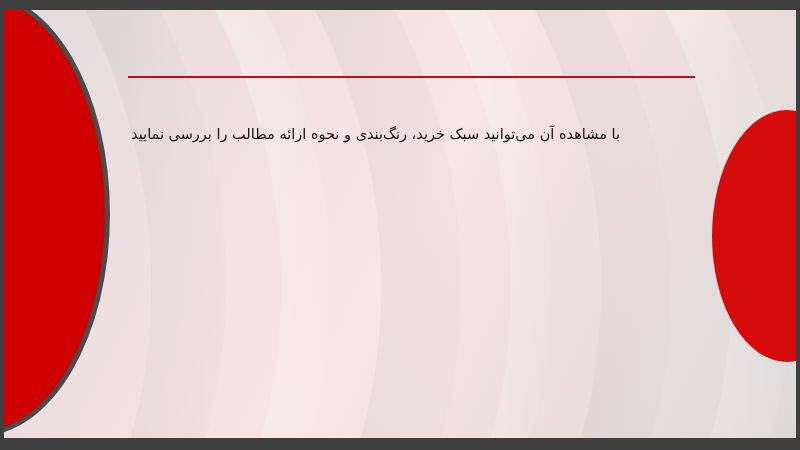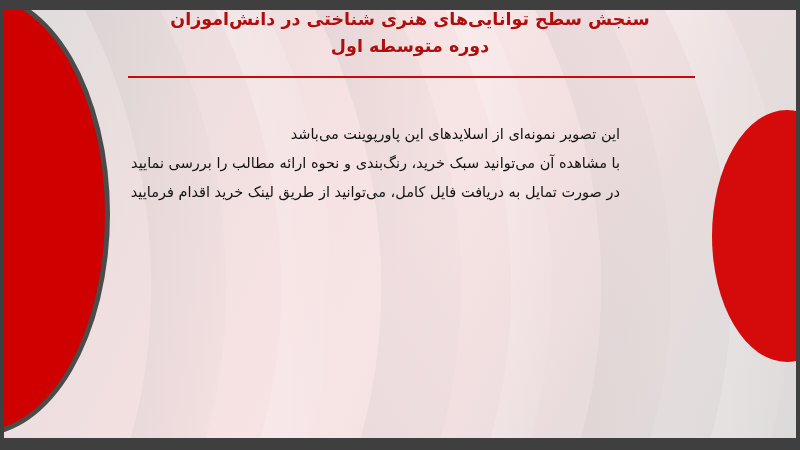--- a/index.html
+++ b/index.html
@@ -171,31 +171,25 @@
         <path d="M 650,-20 C 730,120 750,300 700,450 L 760,450 C 810,300 790,120 710,-20 Z" fill="url(#bandA)"></path>
       </g>
     </svg>
   </div>
 
   <div class="ellipse-left"></div>
   <div class="ellipse-right"></div>
 
   <div class="content">
 
-    <div class="title">
-      <span class="title-line">سنجش سطح توانایی‌های هنری شناختی در دانش‌آموزان</span>
-      <span class="title-line">دوره متوسطه اول</span>
-    </div>
 
     <div class="title-rule"></div>
 
     <div class="body-text">
-      <span class="body-line">این تصویر نمونه‌ای از اسلایدهای این پاورپوینت می‌باشد</span>
       <span class="body-line">با مشاهده آن می‌توانید سبک خرید، رنگ‌بندی و نحوه ارائه مطالب را بررسی نمایید</span>
-      <span class="body-line">در صورت تمایل به دریافت فایل کامل، می‌توانید از طریق لینک خرید اقدام فرمایید</span>
     </div>
 
   </div>
 
   <div class="frame-top"></div>
   <div class="frame-bottom"></div>
   <div class="frame-left"></div>
   <div class="frame-right"></div>
 
 </div>

